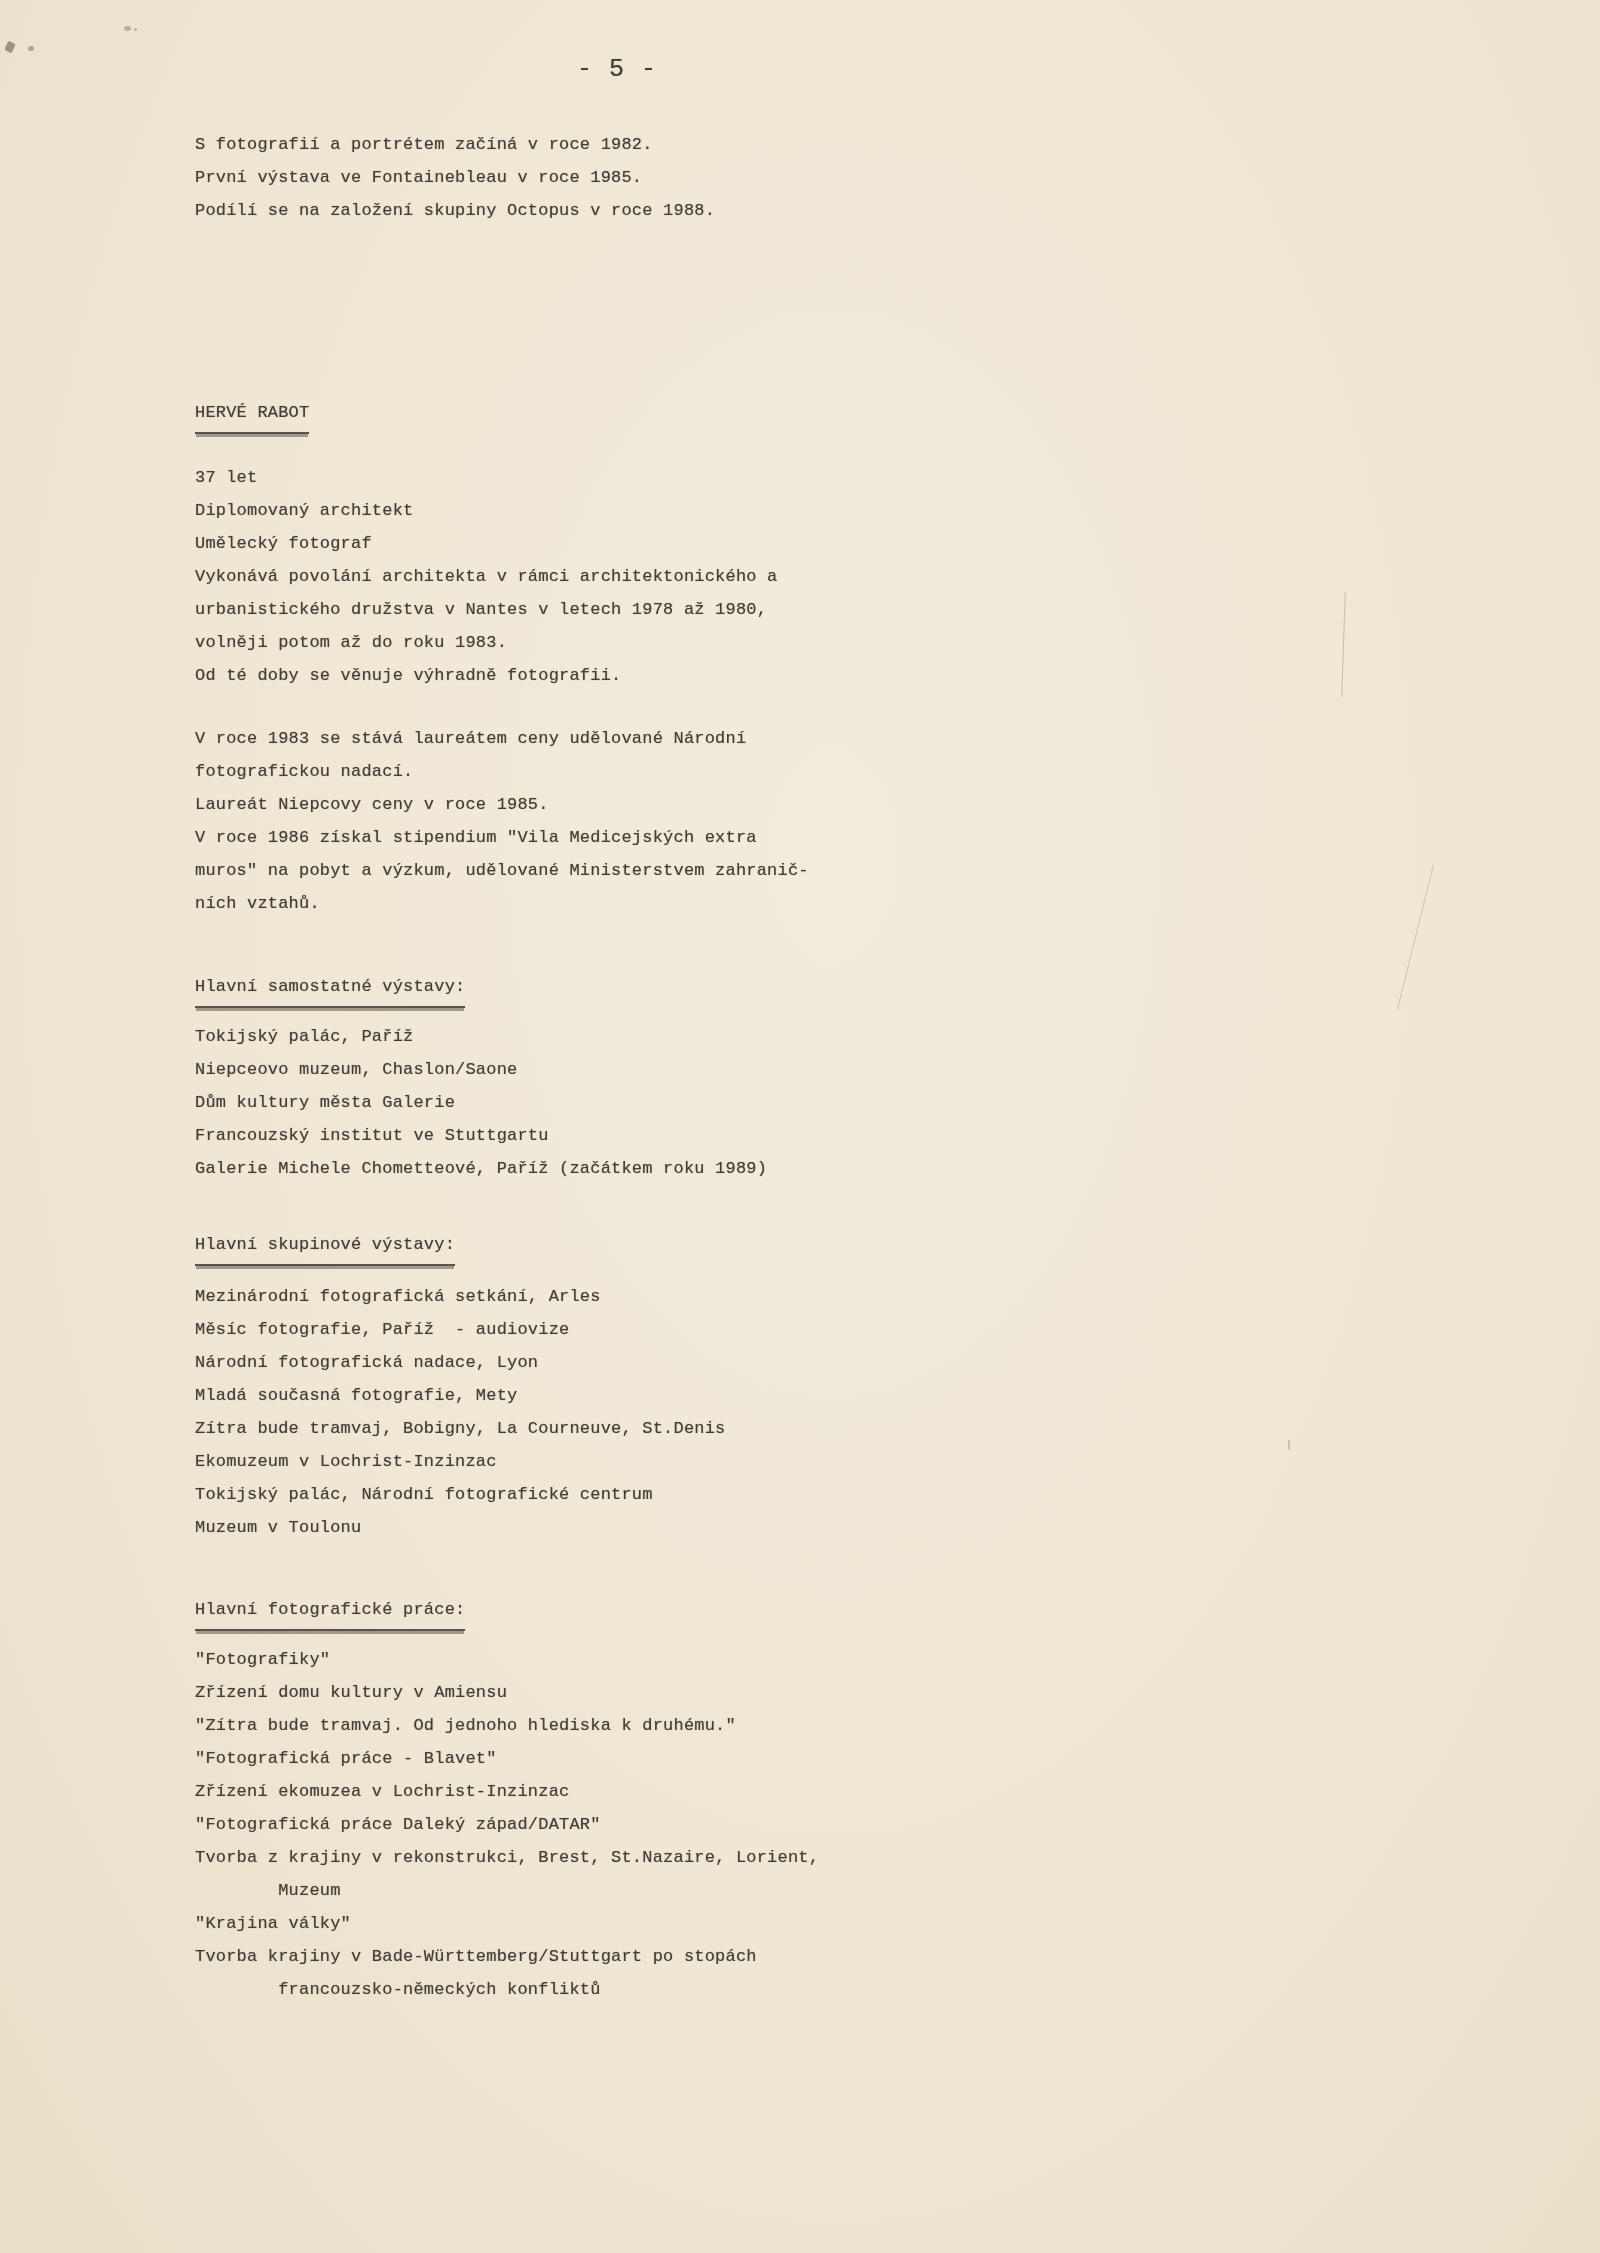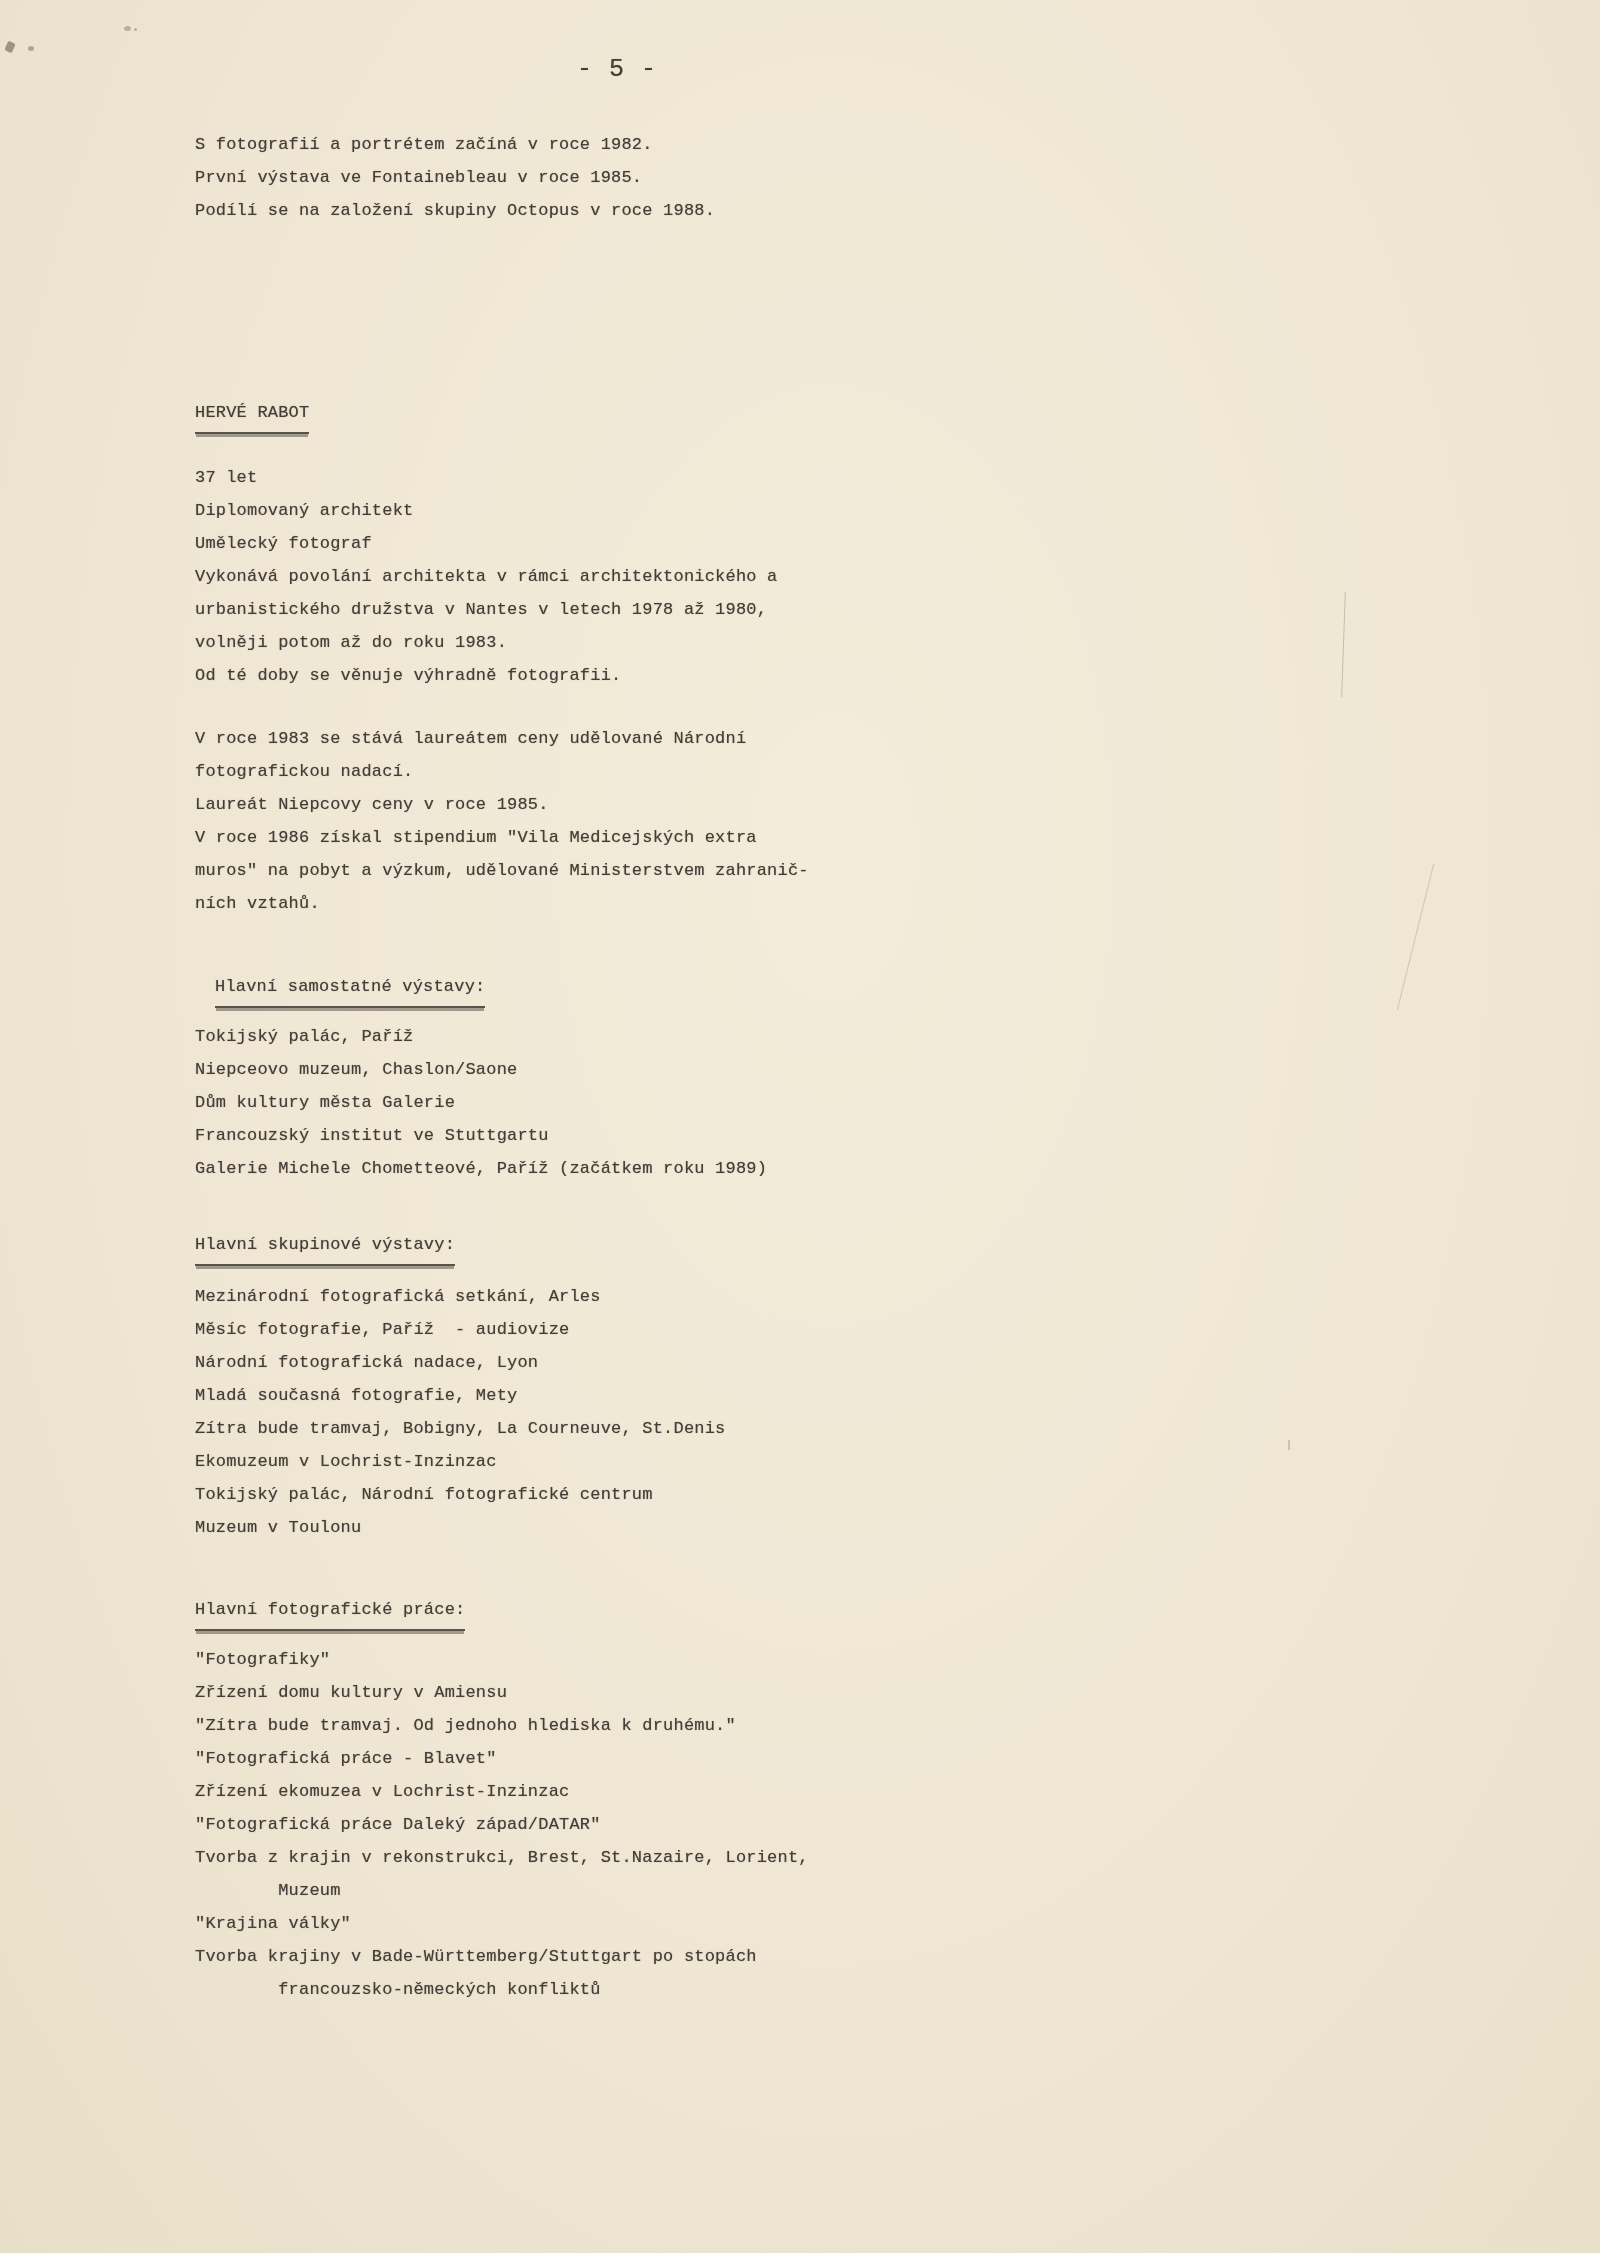--- a/index.html
+++ b/index.html
@@ -77,21 +77,21 @@
     left: 1288px; top: 1440px;
     width: 2px; height: 10px;
     background: rgba(120,110,92,0.30);
     pointer-events: none;
   }
   
   .blk-intro      { top: 128px; }
   .blk-heading    { top: 396px; }
   .blk-bio        { top: 461px; }
   .blk-awards     { top: 722px; }
-  .blk-sec1-title { top: 970px; margin-left: 20px; }
+  .blk-sec1-title { top: 970px; }
   .blk-sec1-list  { top: 1020px; }
   .blk-sec2-title { top: 1228px; }
   .blk-sec2-list  { top: 1280px; }
   .blk-sec3-title { top: 1593px; }
   .blk-sec3-list  { top: 1643px; }
 </style>
 </head>
 <body>
 
 <div class="page">
@@ -163,20 +163,20 @@
   <div class="txt blk-sec3-title">
     <span class="heading">Hlavní fotografické práce:</span>
   </div>
   <div class="txt blk-sec3-list">
     <div class="line">"Fotografiky"</div>
     <div class="line">Zřízení domu kultury v Amiensu</div>
     <div class="line">"Zítra bude tramvaj. Od jednoho hlediska k druhému."</div>
     <div class="line">"Fotografická práce - Blavet"</div>
     <div class="line">Zřízení ekomuzea v Lochrist-Inzinzac</div>
     <div class="line">"Fotografická práce Daleký západ/DATAR"</div>
-    <div class="line">Tvorba z krajin v rekonstrukci, Brest, St.Nazaire, Lorient,</div>
+    <div class="line">Tvorba z krajiny v rekonstrukci, Brest, St.Nazaire, Lorient,</div>
     <div class="line">        Muzeum</div>
     <div class="line">"Krajina války"</div>
     <div class="line">Tvorba krajiny v Bade-Württemberg/Stuttgart po stopách</div>
     <div class="line">        francouzsko-německých konfliktů</div>
   </div>
 
 </div>
 
 </body></html>

